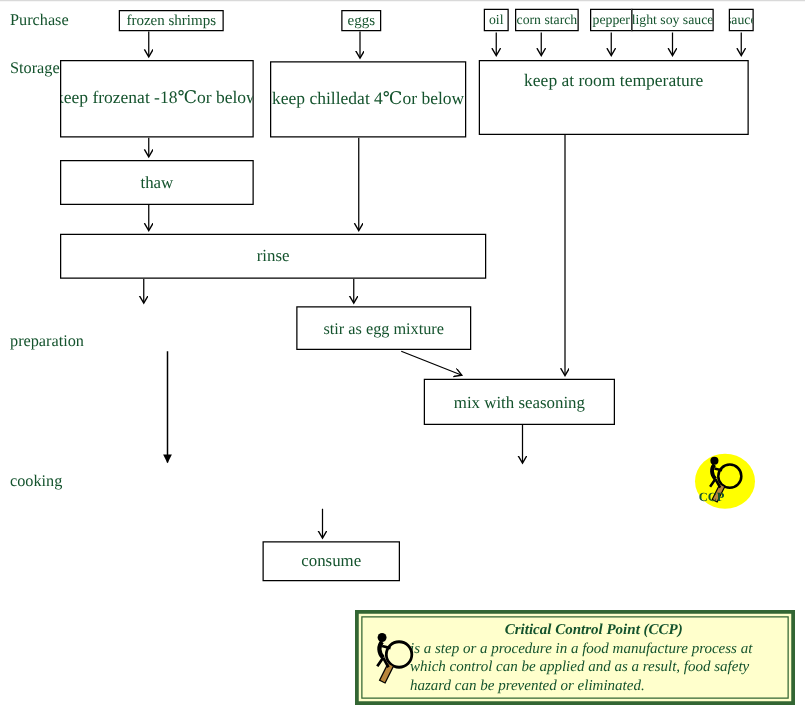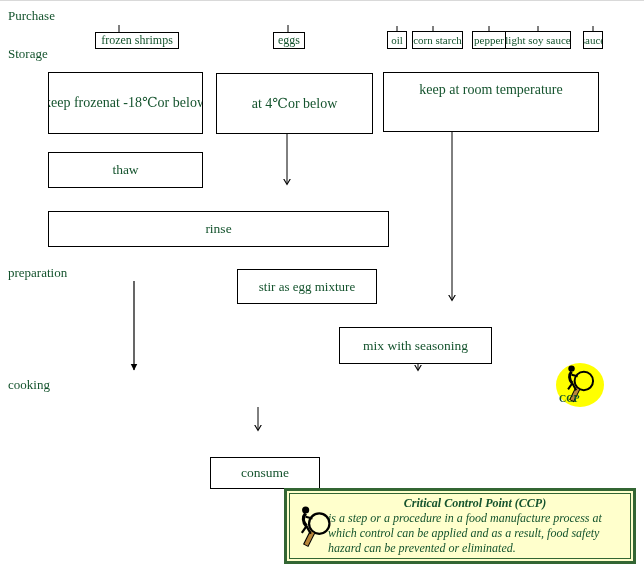--- a/index.html
+++ b/index.html
@@ -13,21 +13,21 @@
   #canvas{
     position:relative;width:644px;height:572px;background:#ffffff;
     font-family:"Liberation Serif","DejaVu Serif",serif;color:#14532d;
     overflow:hidden;
   }
   .top-crop-line{position:absolute;left:0;top:0;width:644px;height:1px;background:#d9d9d9;}
   .stage-label{position:absolute;font-size:13px;white-space:nowrap;}
   .box{
     position:absolute;border:1px solid var(--box_border);background:#fff;
     box-sizing:border-box;display:flex;align-items:center;justify-content:center;
-    text-align:center;font-size:13.5px;white-space:nowrap;overflow:hidden;margin-top:24px;
+    text-align:center;font-size:13.5px;white-space:nowrap;overflow:hidden;
   }
   .box.small{font-size:11px;}
   .box.twoline{flex-direction:row;justify-content:center;font-size:14px;line-height:24px;}
   .box.topalign{align-items:flex-start;padding-top:9px;font-size:14px;}
   .box.cookbox{font-size:13px;}
   #arrows{position:absolute;left:0;top:0;width:644px;height:572px;pointer-events:none;}
   
   .ccp-badge{
     position:absolute;left:556px;top:363px;width:48px;height:44px;
     background:var(--ccp_yellow);border-radius:50%;text-decoration:underline;
@@ -119,20 +119,21 @@
   <div class="box small" style="left:412px;top:7px;width:51px;height:18px">corn starch</div>
   <div class="box small" style="left:472px;top:7px;width:34px;height:18px">pepper</div>
   <div class="box small" style="left:505px;top:7px;width:66px;height:18px">light soy sauce</div>
   <div class="box small" style="left:583px;top:7px;width:20px;height:18px">sauce</div>
 
   <div class="box twoline" style="left:48px;top:48px;width:155px;height:62px">
     <div>keep frozen</div>
     <div>at -18℃or below</div>
   </div>
   <div class="box twoline" style="left:216px;top:49px;width:157px;height:61px">
+    <div>keep chilled</div>
     <div>at 4℃or below</div>
   </div>
   <div class="box topalign" style="left:383px;top:48px;width:216px;height:60px">keep at room temperature</div>
 
   <div class="box" style="left:48px;top:128px;width:155px;height:36px">thaw</div>
   <div class="box" style="left:48px;top:187px;width:341px;height:36px">rinse</div>
 
   <div class="box" style="left:237px;top:245px;width:140px;height:35px;font-size:13px">stir as egg mixture</div>
   <div class="box" style="left:339px;top:303px;width:153px;height:37px">mix with seasoning</div>
 

